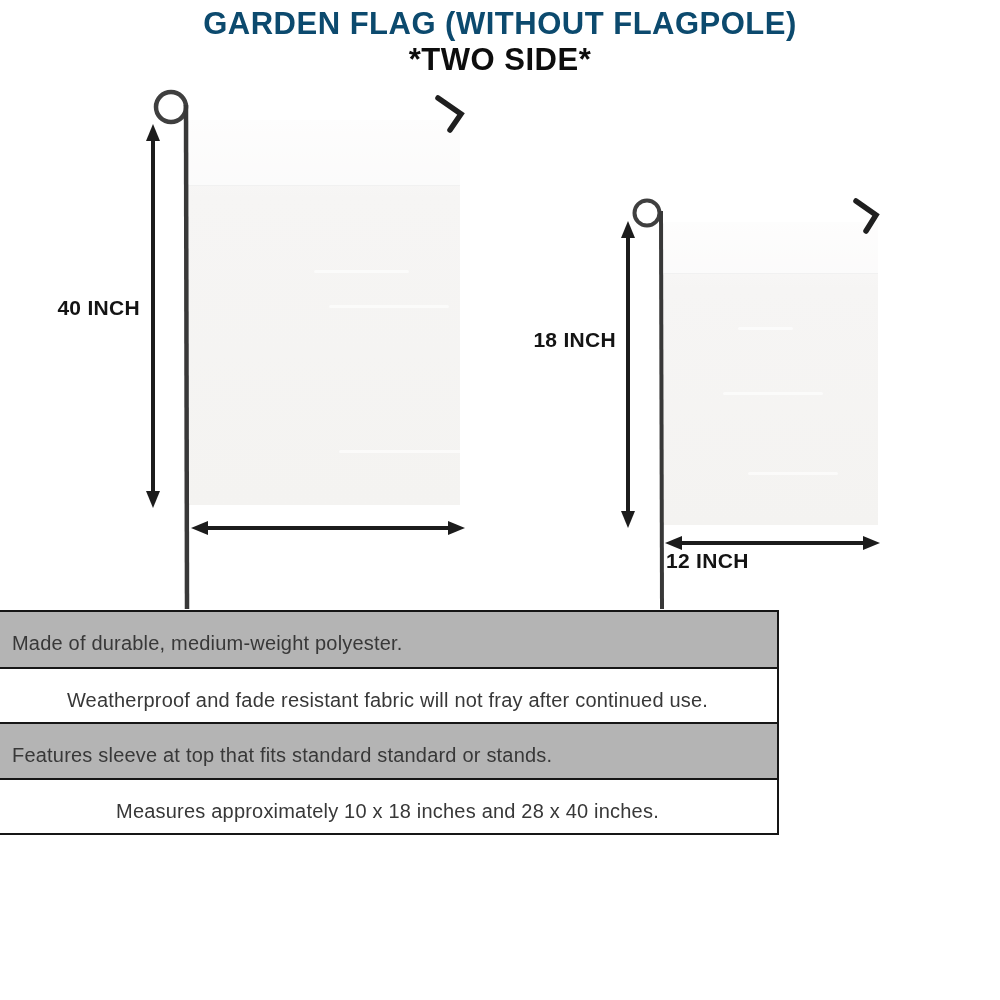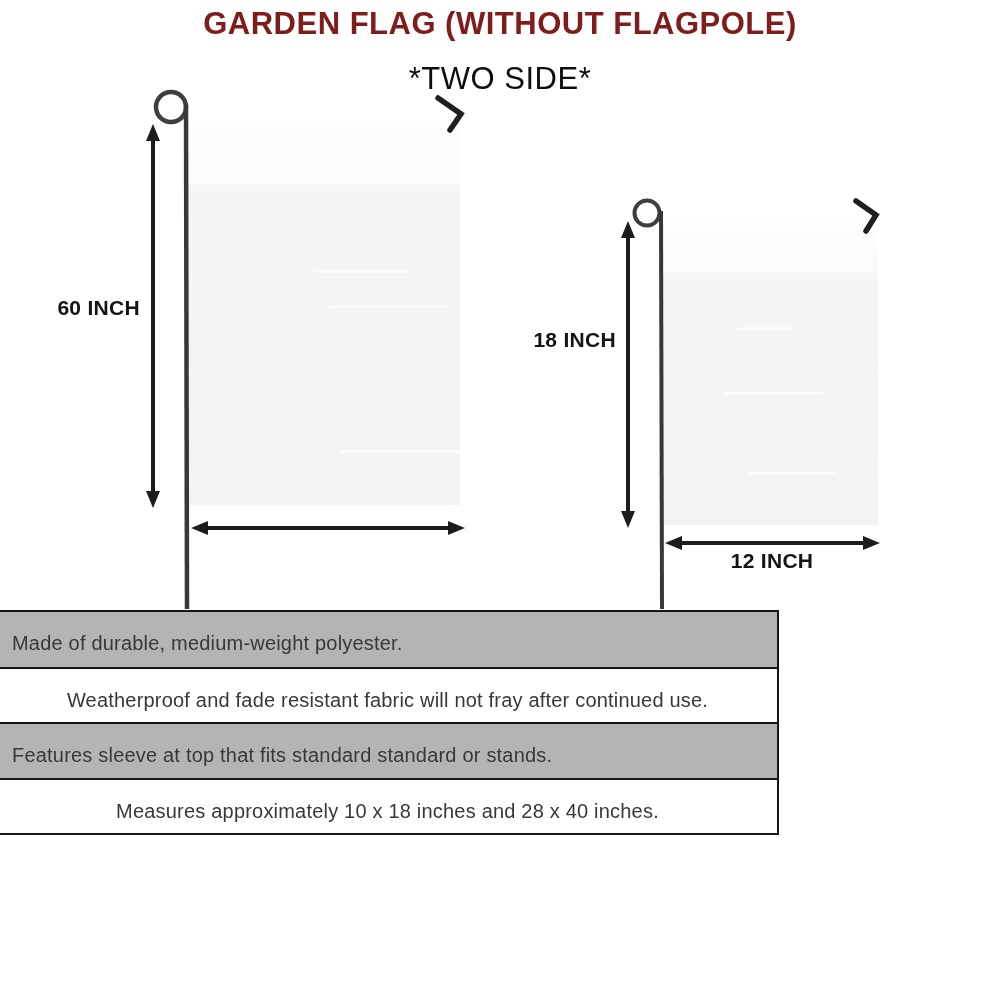--- a/index.html
+++ b/index.html
@@ -8,24 +8,24 @@
     position: relative;
     width: 1000px;
     height: 1000px;
     background: #ffffff;
     font-family: "Liberation Sans", sans-serif;
     overflow: hidden;
   }
   
   .title-block { position: absolute; top: 6px; left: 0; width: 1000px; text-align: center; }
   .title-line1 {
-    font-size: 31px; font-weight: 700; color: #7f1d1d; letter-spacing: 0.5px;
+    font-size: 31px; font-weight: 700; color: #0c4a6e; letter-spacing: 0.5px;
   }
   .title-line2 {
-    font-size: 31px; font-weight: 400; color: #0d0d0d; letter-spacing: 0.5px; margin-top: 19px;
+    font-size: 31px; font-weight: 700; color: #0d0d0d; letter-spacing: 0.5px; margin-top: 0;
   }
   
   .flag { position: absolute; }
   .flag-large {
     left: 189px; top: 120px; width: 271px; height: 385px;
     background: linear-gradient(180deg, #fbfafa 0%, #f6f5f4 20%, #f4f3f1 100%);
   }
   .flag-small {
     left: 663px; top: 222px; width: 215px; height: 303px;
     background: linear-gradient(180deg, #fbfafa 0%, #f6f5f4 22%, #f4f3f1 100%);
@@ -36,21 +36,21 @@
   .fold { position: absolute; height: 3px; background: rgba(255,255,255,0.6); border-radius: 2px; }
   
   .diagram-svg { position: absolute; left: 0; top: 0; pointer-events: none; }
   
   .measure-label {
     position: absolute; font-size: 21px; font-weight: 700; color: #141414; letter-spacing: 0.3px;
   }
   .label-height-large { left: 18px;  top: 296px; width: 122px; text-align: right; }
   .label-width-large  { left: 221px; top: 534px; width: 214px; text-align: center; }
   .label-height-small { left: 492px; top: 328px; width: 124px; text-align: right; }
-  .label-width-small  { left: 666px; top: 549px; width: 212px; text-align: center; }
+  .label-width-small  { left: 666px; top: 549px; width: 212px; text-align: left; }
   
   .features {
     position: absolute; left: -3px; top: 610px; width: 782px;
     border: 2px solid #161616;
   }
   .feature-row {
     height: 55.2px;
     padding: 20px 14px 0 13px;
     font-size: 20px;
     color: #383838;
@@ -118,21 +118,21 @@
       <polygon points="628,528 621,511 635,511"></polygon>
     </g>
 
     <g fill="#1c1c1c">
       <line x1="677" y1="543" x2="868" y2="543" stroke="#1c1c1c" stroke-width="4"></line>
       <polygon points="665,543 682,536 682,550"></polygon>
       <polygon points="880,543 863,536 863,550"></polygon>
     </g>
   </svg>
 
-  <div class="measure-label label-height-large">60 INCH</div>
+  <div class="measure-label label-height-large">40 INCH</div>
   <div class="measure-label label-height-small">18 INCH</div>
   <div class="measure-label label-width-small">12 INCH</div>
 
   <div class="features">
     <div class="feature-row bg-gray">
       <span>Made of durable, medium-weight polyester.</span>
     </div>
     <div class="feature-row bg-white">
       <span>Weatherproof and fade resistant fabric will not fray after continued use.</span>
     </div>

